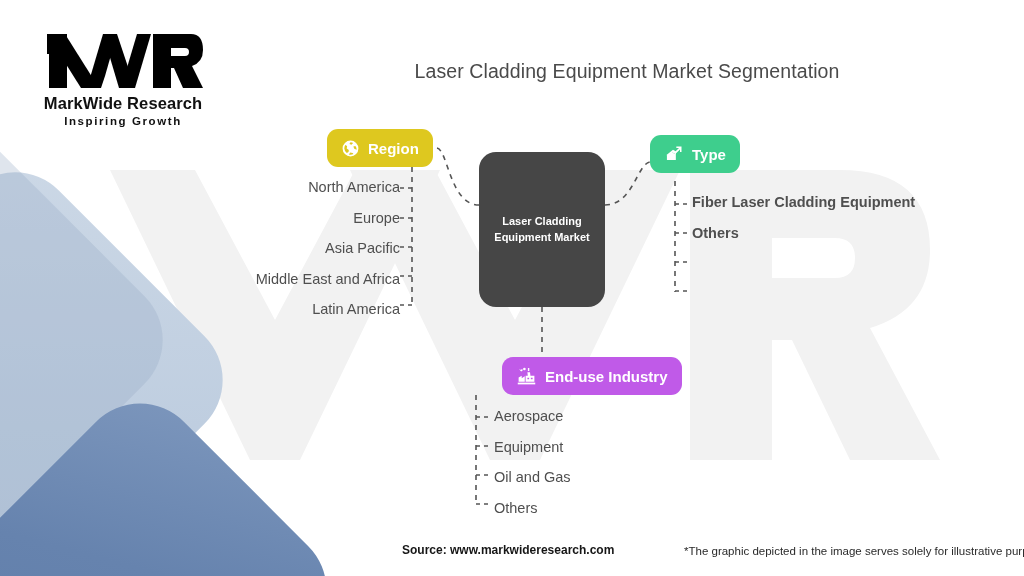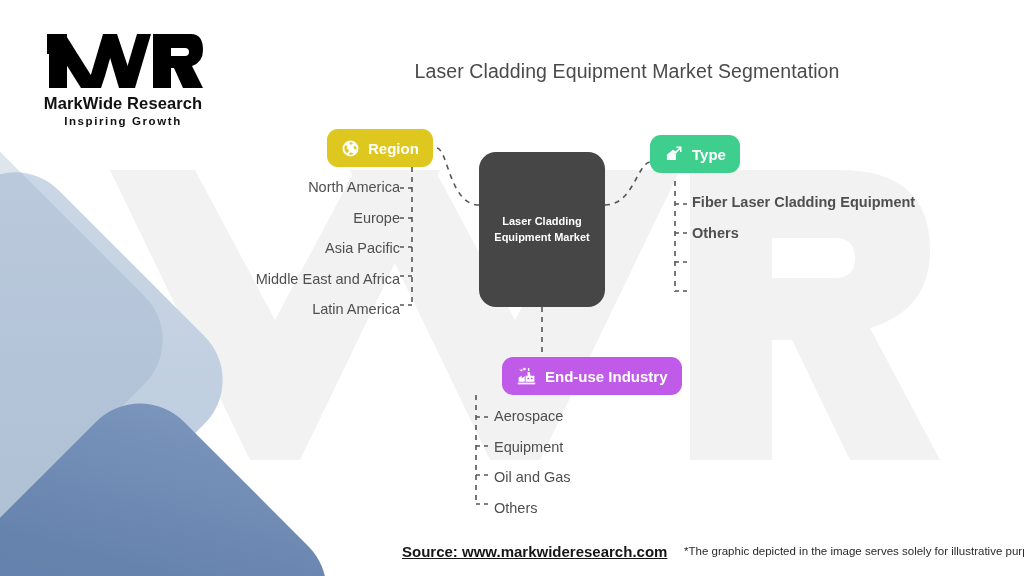--- a/index.html
+++ b/index.html
@@ -191,25 +191,24 @@
     left: 494px;
     top: 409px;
   }
   .list-enduse .leaf { margin-bottom: 16px; }
 
   
   .source-line {
     position: absolute;
     left: 402px;
     top: 543px;
-    font-size: 15px;
+    font-size: 12px;
     font-weight: bold;
     color: #161616;
     white-space: nowrap;
-    text-decoration: underline;
   }
   .disclaimer {
     position: absolute;
     left: 684px;
     top: 545px;
     font-size: 11.5px;
     color: #2a2a2a;
     white-space: nowrap;
   }
 </style>

